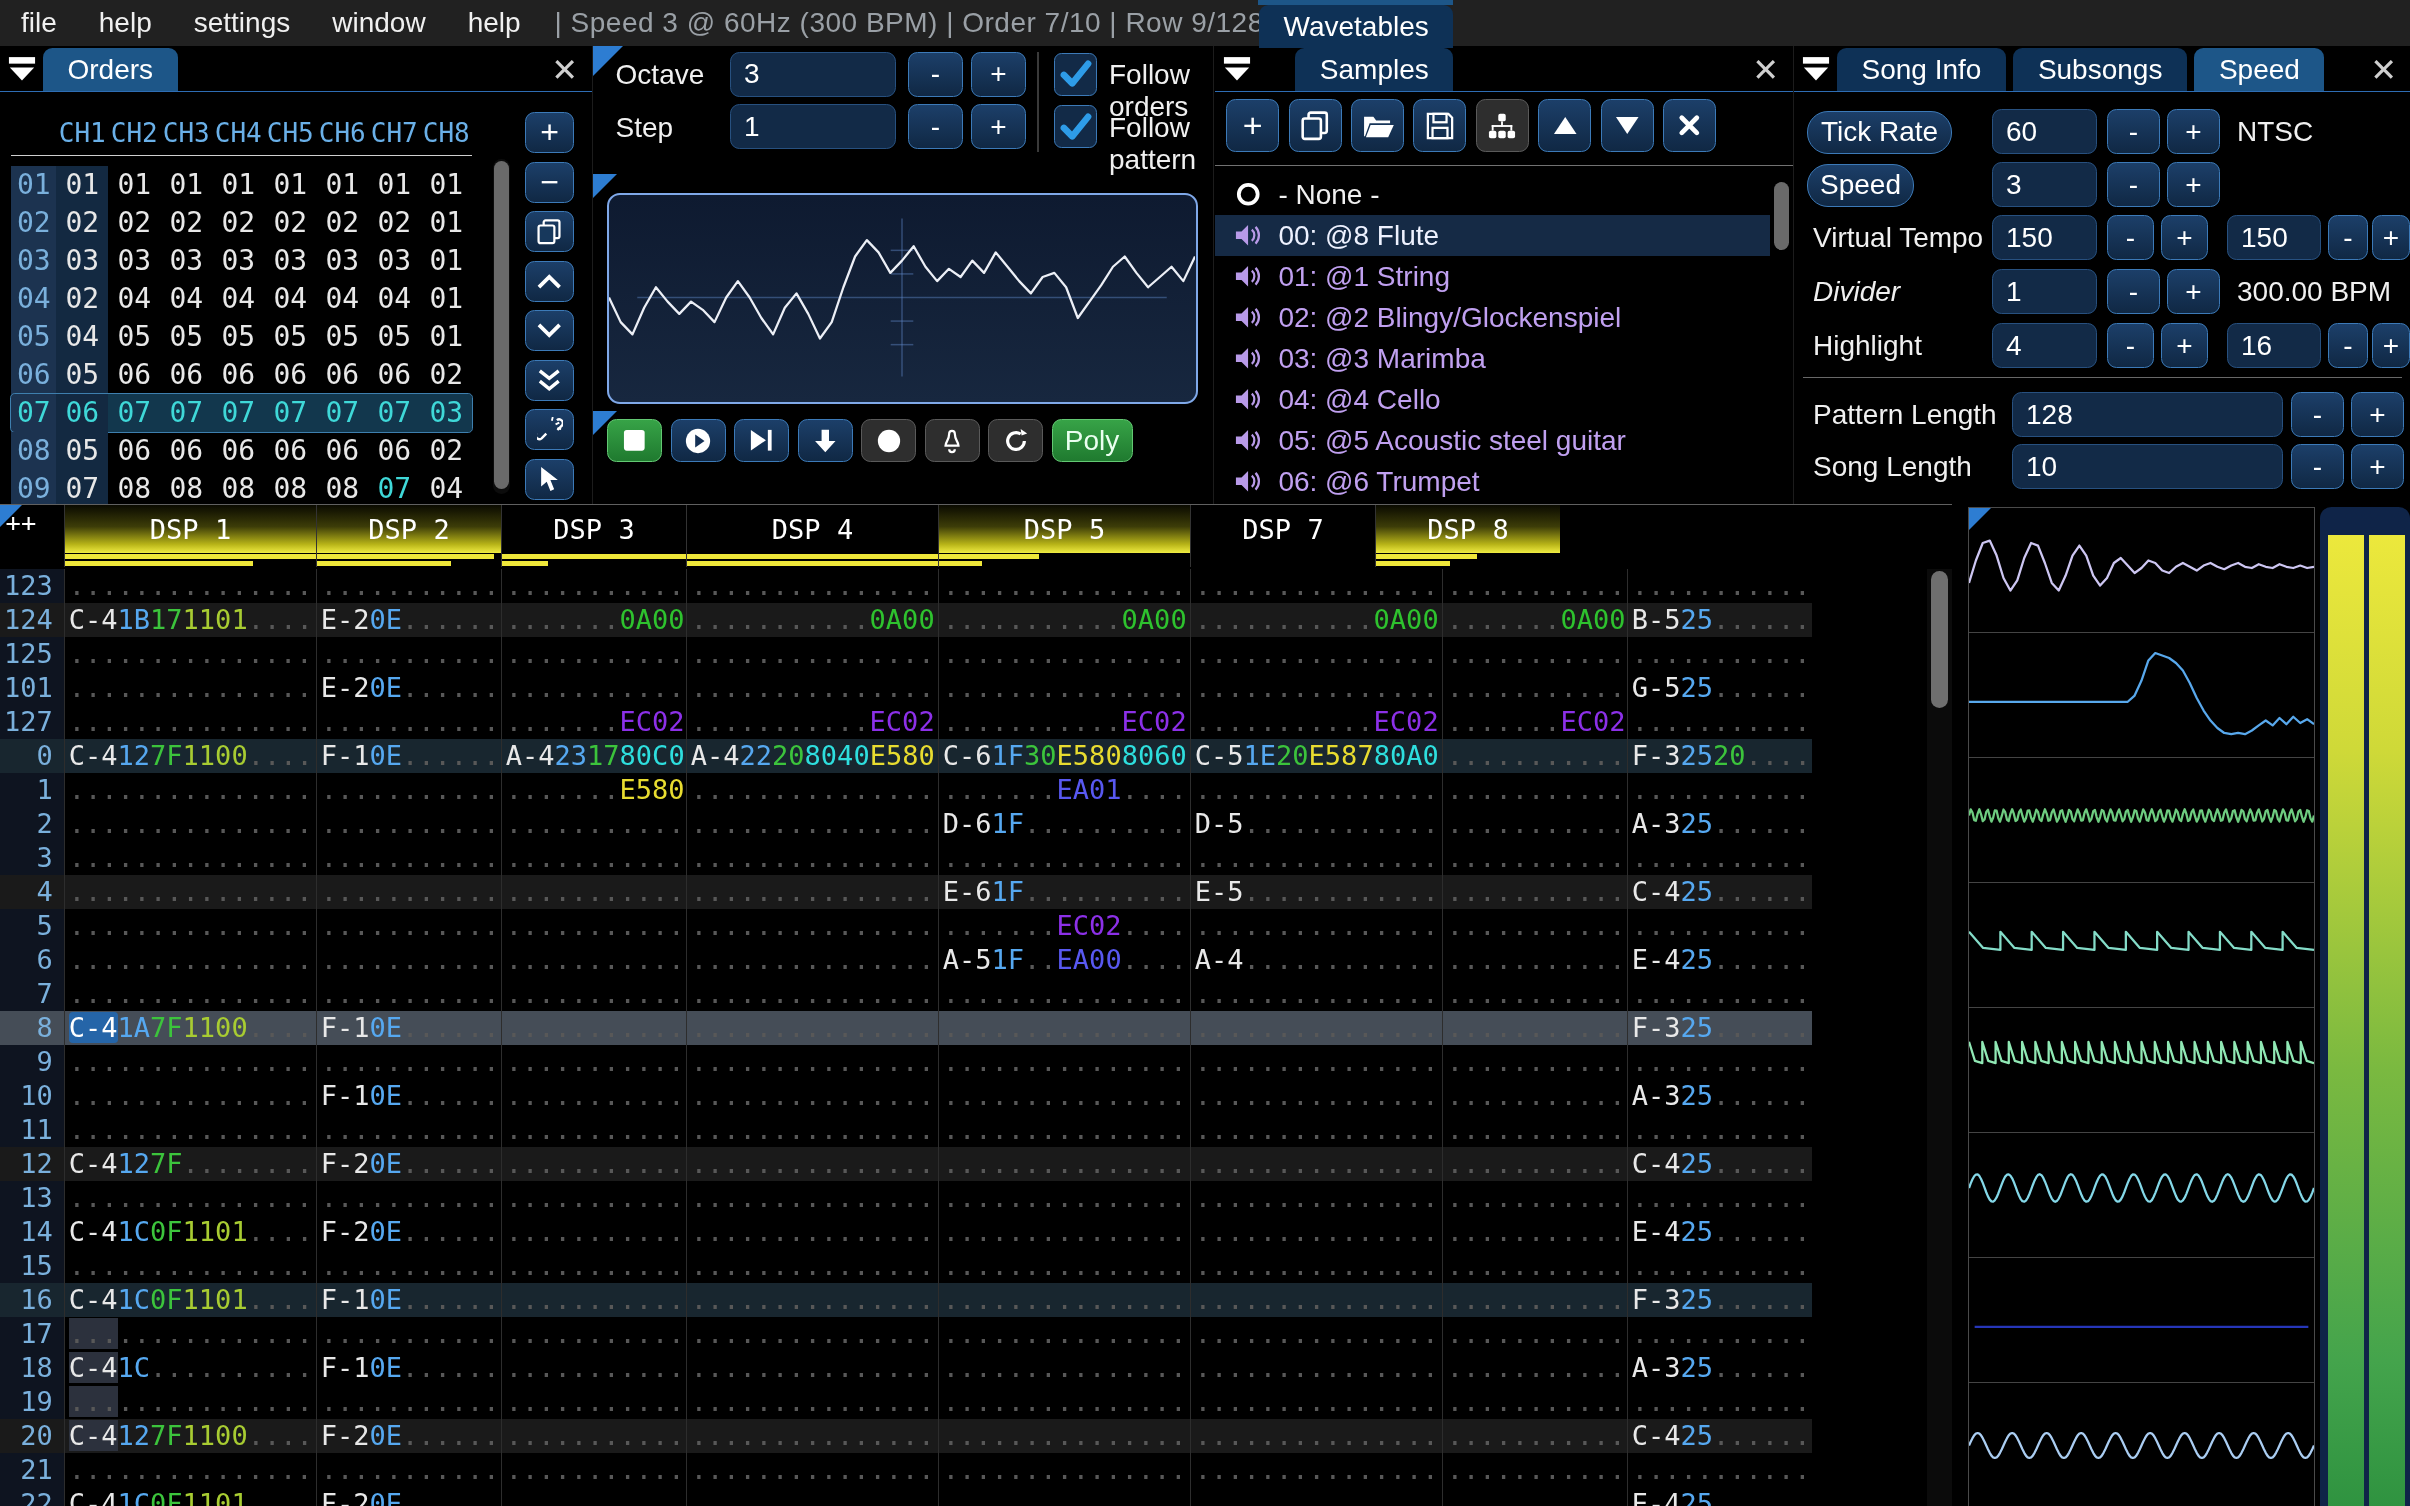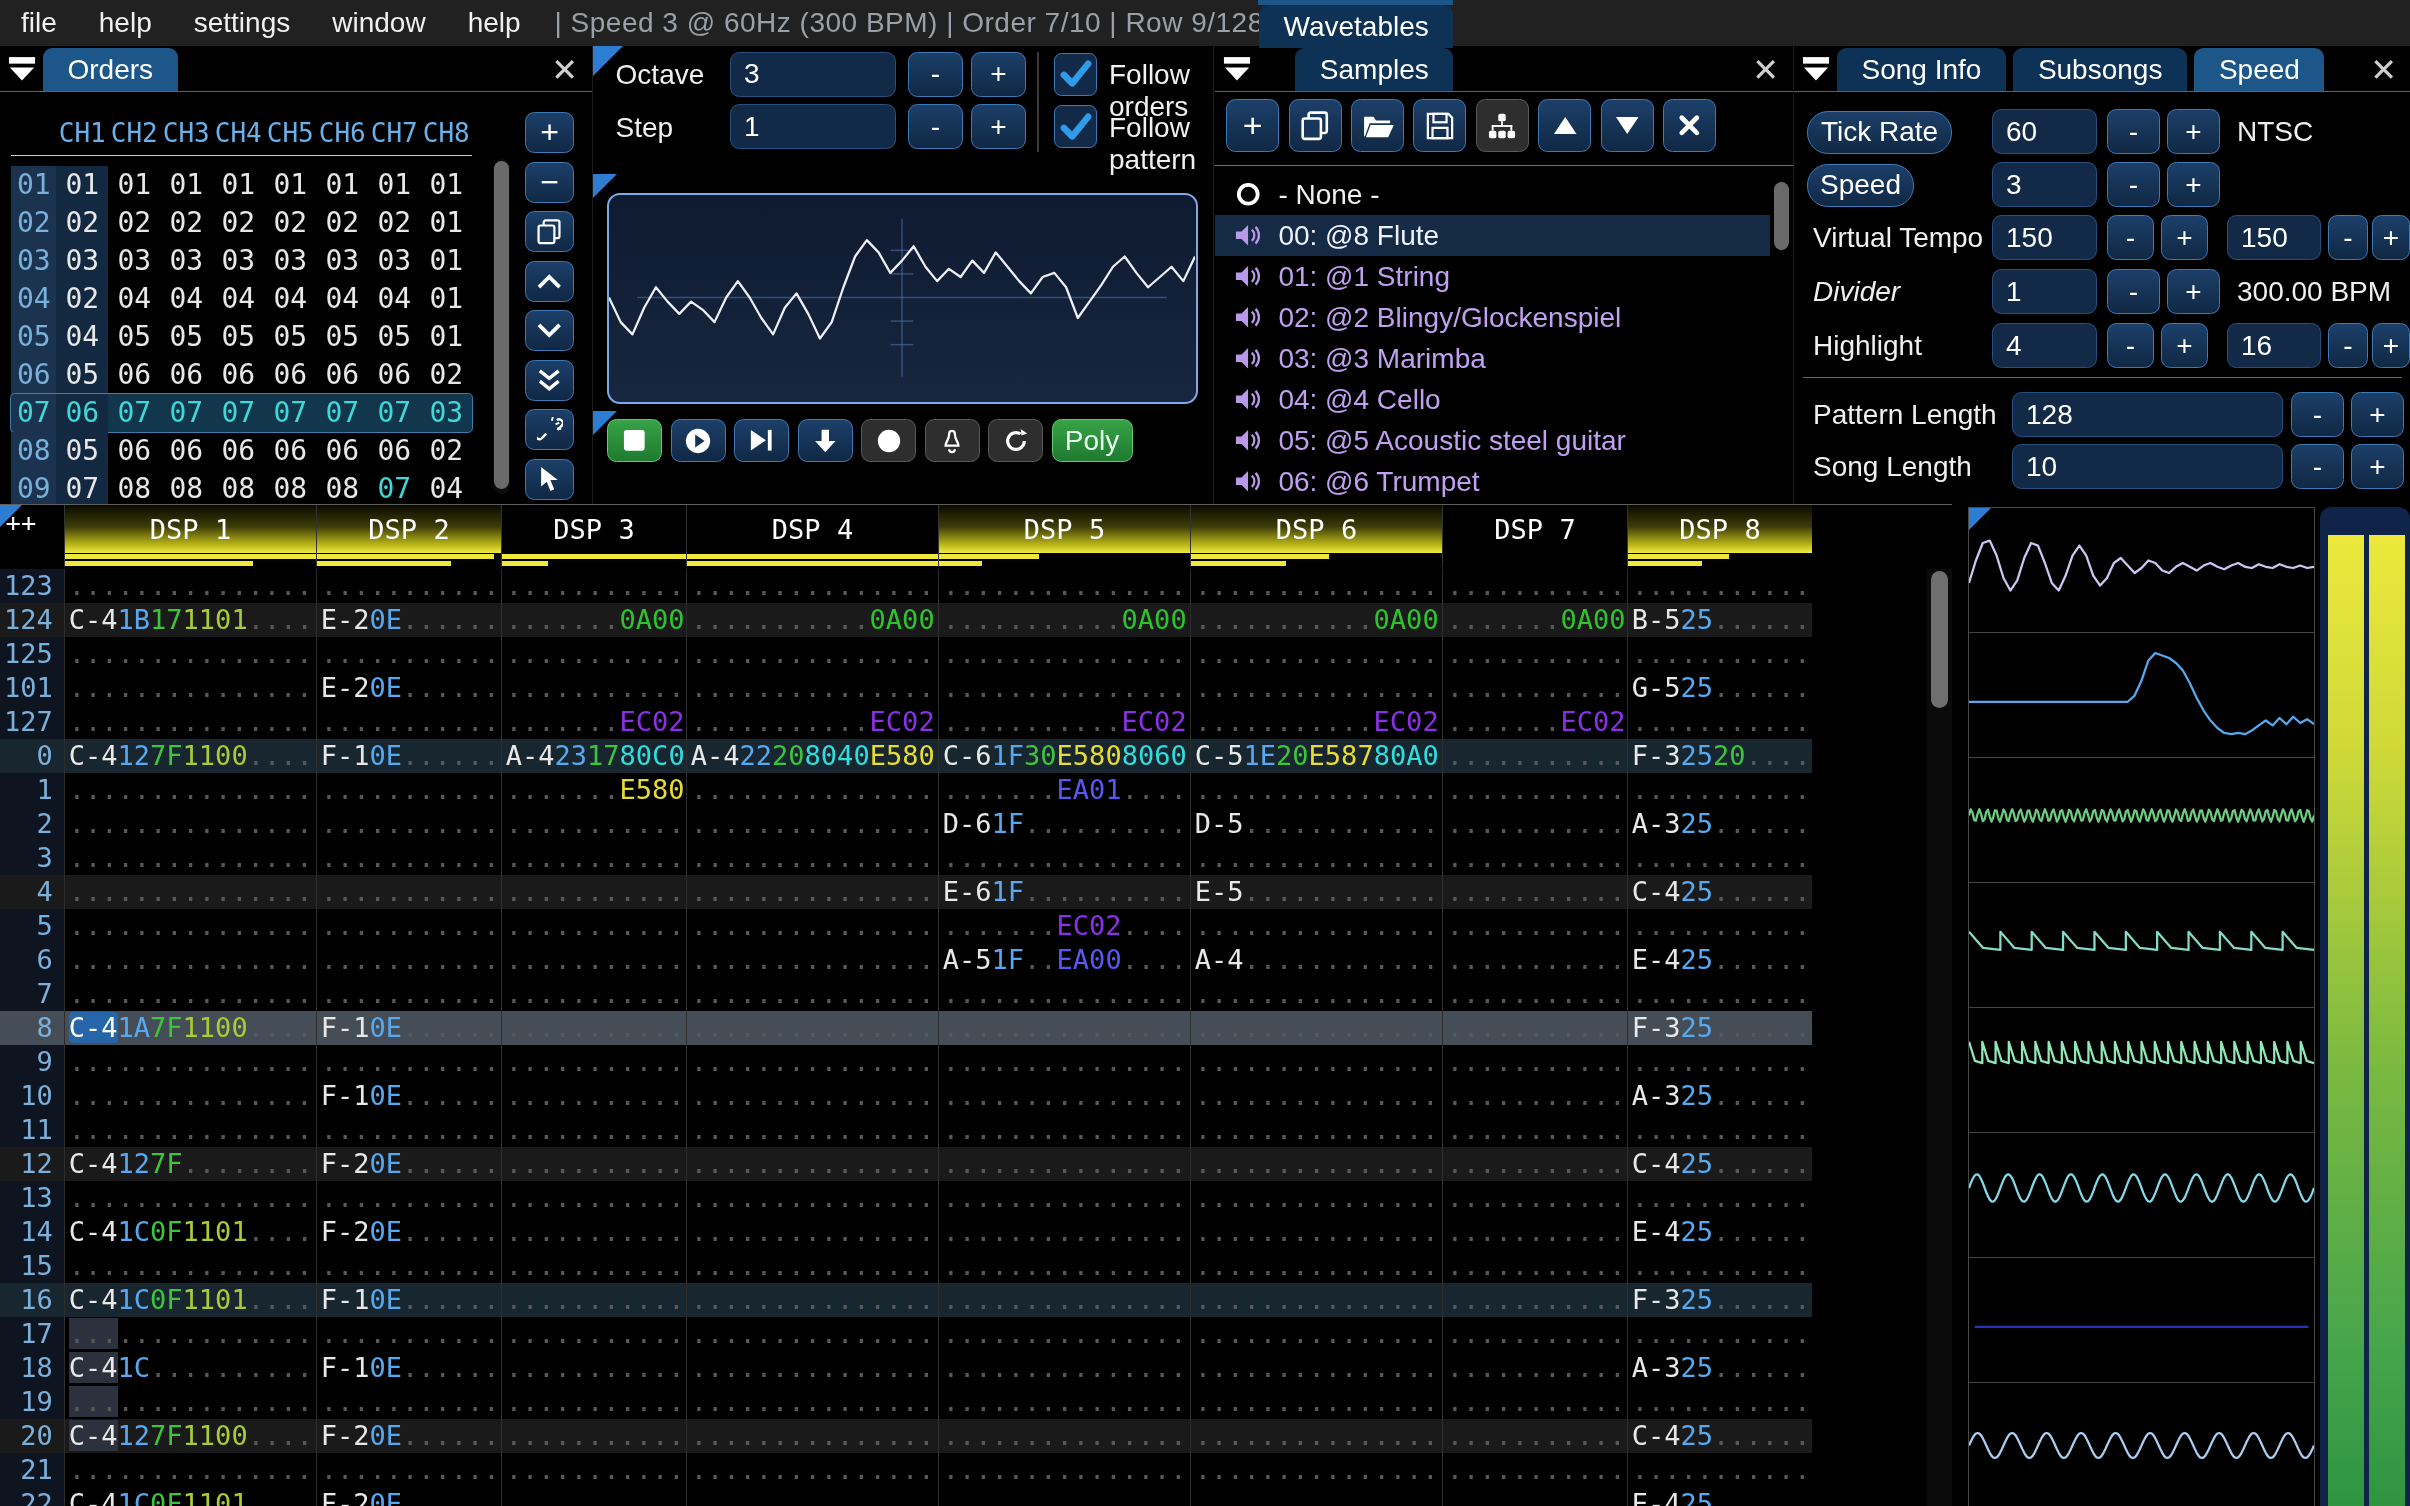--- a/index.html
+++ b/index.html
@@ -624,27 +624,20 @@
             <div class="vr" style="width: 100%;"></div>
           </div>
         </div>
         <div class="phcell on" style="width: 252px;">
           <div class="phname">DSP 5</div>
           <div class="vu">
             <div class="vl" style="width: 40%;"></div>
             <div class="vr" style="width: 17%;"></div>
           </div>
         </div>
-        <div class="phcell on" style="width: 252px;">
-          <div class="phname">DSP 6</div>
-          <div class="vu">
-            <div class="vl" style="width: 55%;"></div>
-            <div class="vr" style="width: 38%;"></div>
-          </div>
-        </div>
         <div class="phcell" style="width: 185px;">
           <div class="phname">DSP 7</div>
           <div class="vu">
             <div class="vl" style="width: 0%;"></div>
             <div class="vr" style="width: 0%;"></div>
           </div>
         </div>
         <div class="phcell on" style="width: 185px;">
           <div class="phname">DSP 8</div>
           <div class="vu">

